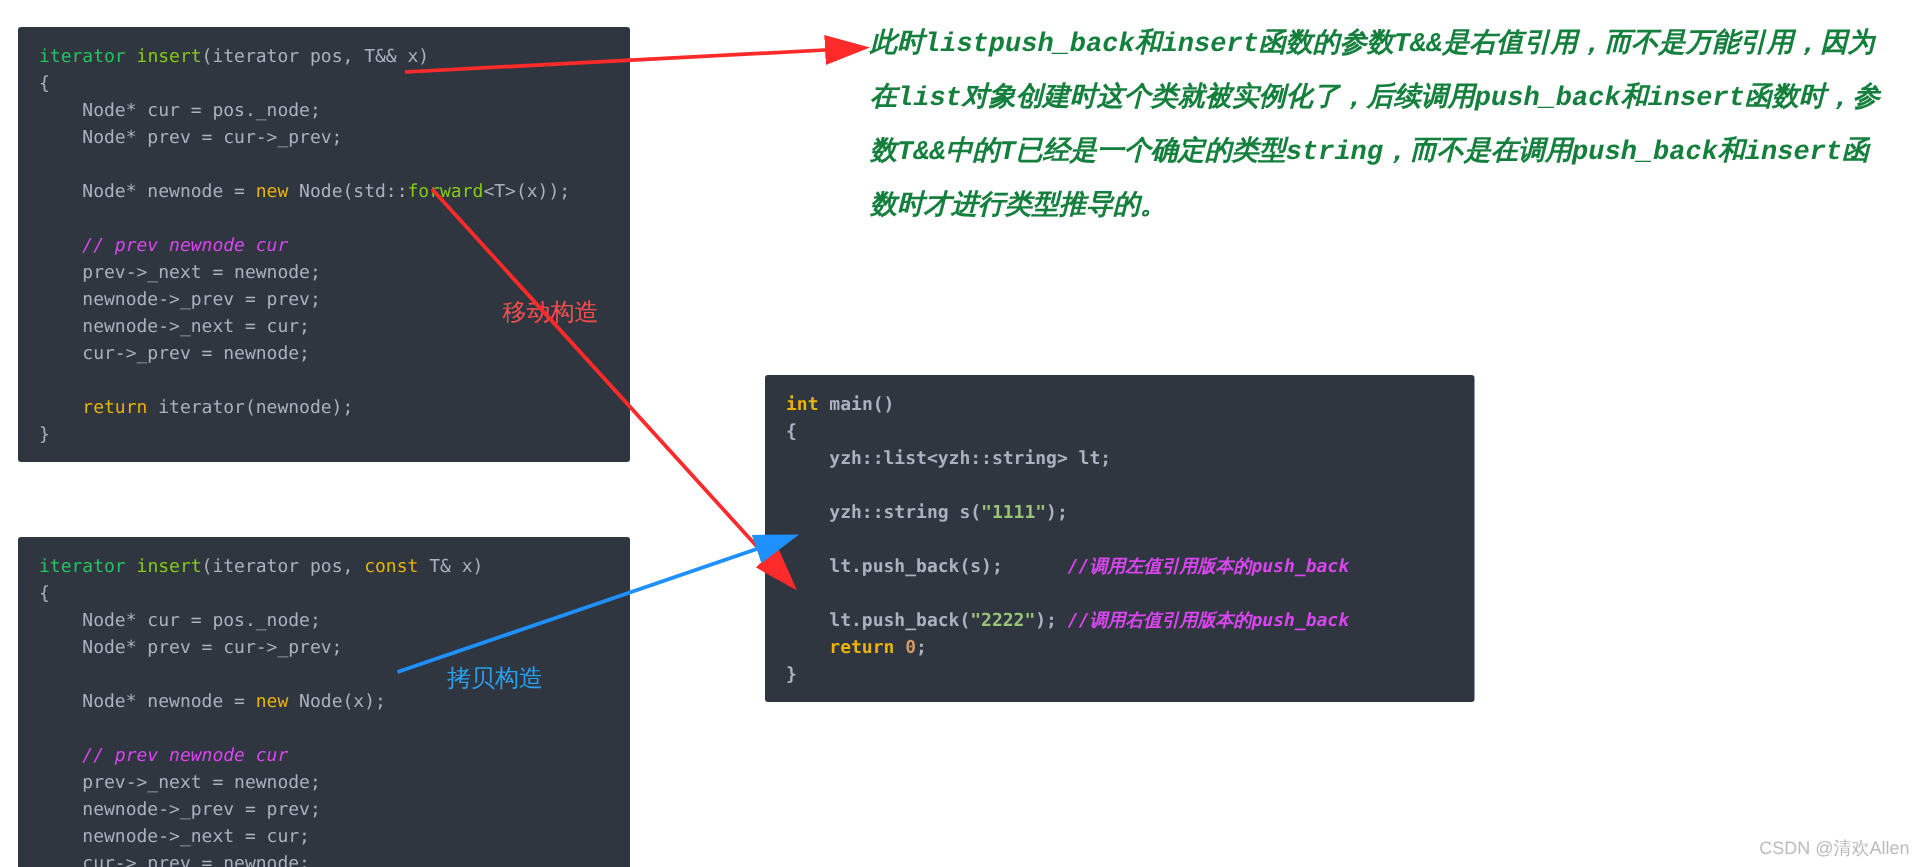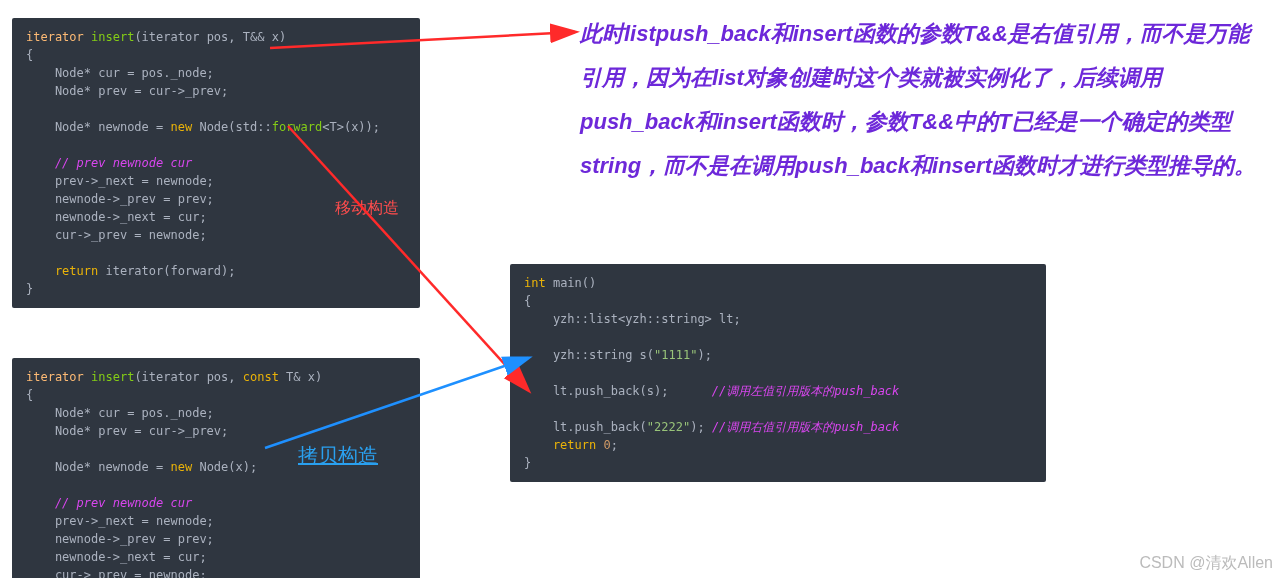--- a/index.html
+++ b/index.html
@@ -16,58 +16,57 @@
     color: #abb2bf;
     padding: 10px 14px;
     font-size: 12px;
     line-height: 1.5;
     position: absolute;
     white-space: pre;
     border-radius: 2px;
   }
   .cb1 { left: 12px; top: 18px; width: 408px; }
   .cb2 { left: 12px; top: 358px; width: 408px; }
-  .cb3 { left: 510px; top: 264px; width: 536px; }
+  .cb3 { left: 510px; top: 250px; width: 473px; font-weight: bold; }
   .kw { color: #eab308; }
-  .type { color: #fdba74; }
+  .type { color: #22c55e; }
   .fn { color: #84cc16; }
   .cmt { color: #d946ef; font-style: italic; }
   .str { color: #98c379; }
   .num { color: #d19a66; }
   .explain {
     position: absolute;
     left: 580px;
     top: 12px;
     width: 680px;
-    color: #6d28d9;
-    font-family: Liberation Sans, sans-serif;
+    color: #15803d;
+    font-family: Liberation Mono, monospace;
     font-style: italic;
     font-weight: bold;
-    font-size: 22px;
+    font-size: 18px;
     line-height: 2;
   }
   .label-red {
     position: absolute;
     color: #ff4d4d;
     font-size: 16px;
     font-family: "Microsoft YaHei", sans-serif;
   }
   .label-blue {
     position: absolute;
     color: #2aa0ef;
-    font-size: 20px;
+    font-size: 16px;
     font-family: "Microsoft YaHei", sans-serif;
-    text-decoration: underline;
   }
   .watermark {
     position: absolute;
     right: 10px;
     bottom: 4px;
     color: #bbb;
-    font-size: 16px;
+    font-size: 12px;
     font-family: sans-serif;
   }
   svg.arrows {
     position: absolute;
     left: 0; top: 0;
     width: 1283px; height: 578px;
     pointer-events: none;
   }
 </style>
 </head>
@@ -79,21 +78,21 @@
 <span>    Node* prev = cur-&gt;_prev;</span>
 <span></span>
 <span>    Node* newnode = </span><span class="kw">new</span><span> Node(std::</span><span class="fn">forward</span><span>&lt;T&gt;(x));</span>
 <span></span>
 <span class="cmt">    // prev newnode cur</span>
 <span>    prev-&gt;_next = newnode;</span>
 <span>    newnode-&gt;_prev = prev;</span>
 <span>    newnode-&gt;_next = cur;</span>
 <span>    cur-&gt;_prev = newnode;</span>
 <span></span>
-<span class="kw">    return</span><span> iterator(forward);</span>
+<span class="kw">    return</span><span> iterator(newnode);</span>
 <span>}</span></div>
 
 <div class="code-block cb2"><span class="type">iterator </span><span class="fn">insert</span><span>(iterator pos, </span><span class="kw">const</span><span> T&amp; x)</span>
 <span>{</span>
 <span>    Node* cur = pos._node;</span>
 <span>    Node* prev = cur-&gt;_prev;</span>
 <span></span>
 <span>    Node* newnode = </span><span class="kw">new</span><span> Node(x);</span>
 <span></span>
 <span class="cmt">    // prev newnode cur</span>

